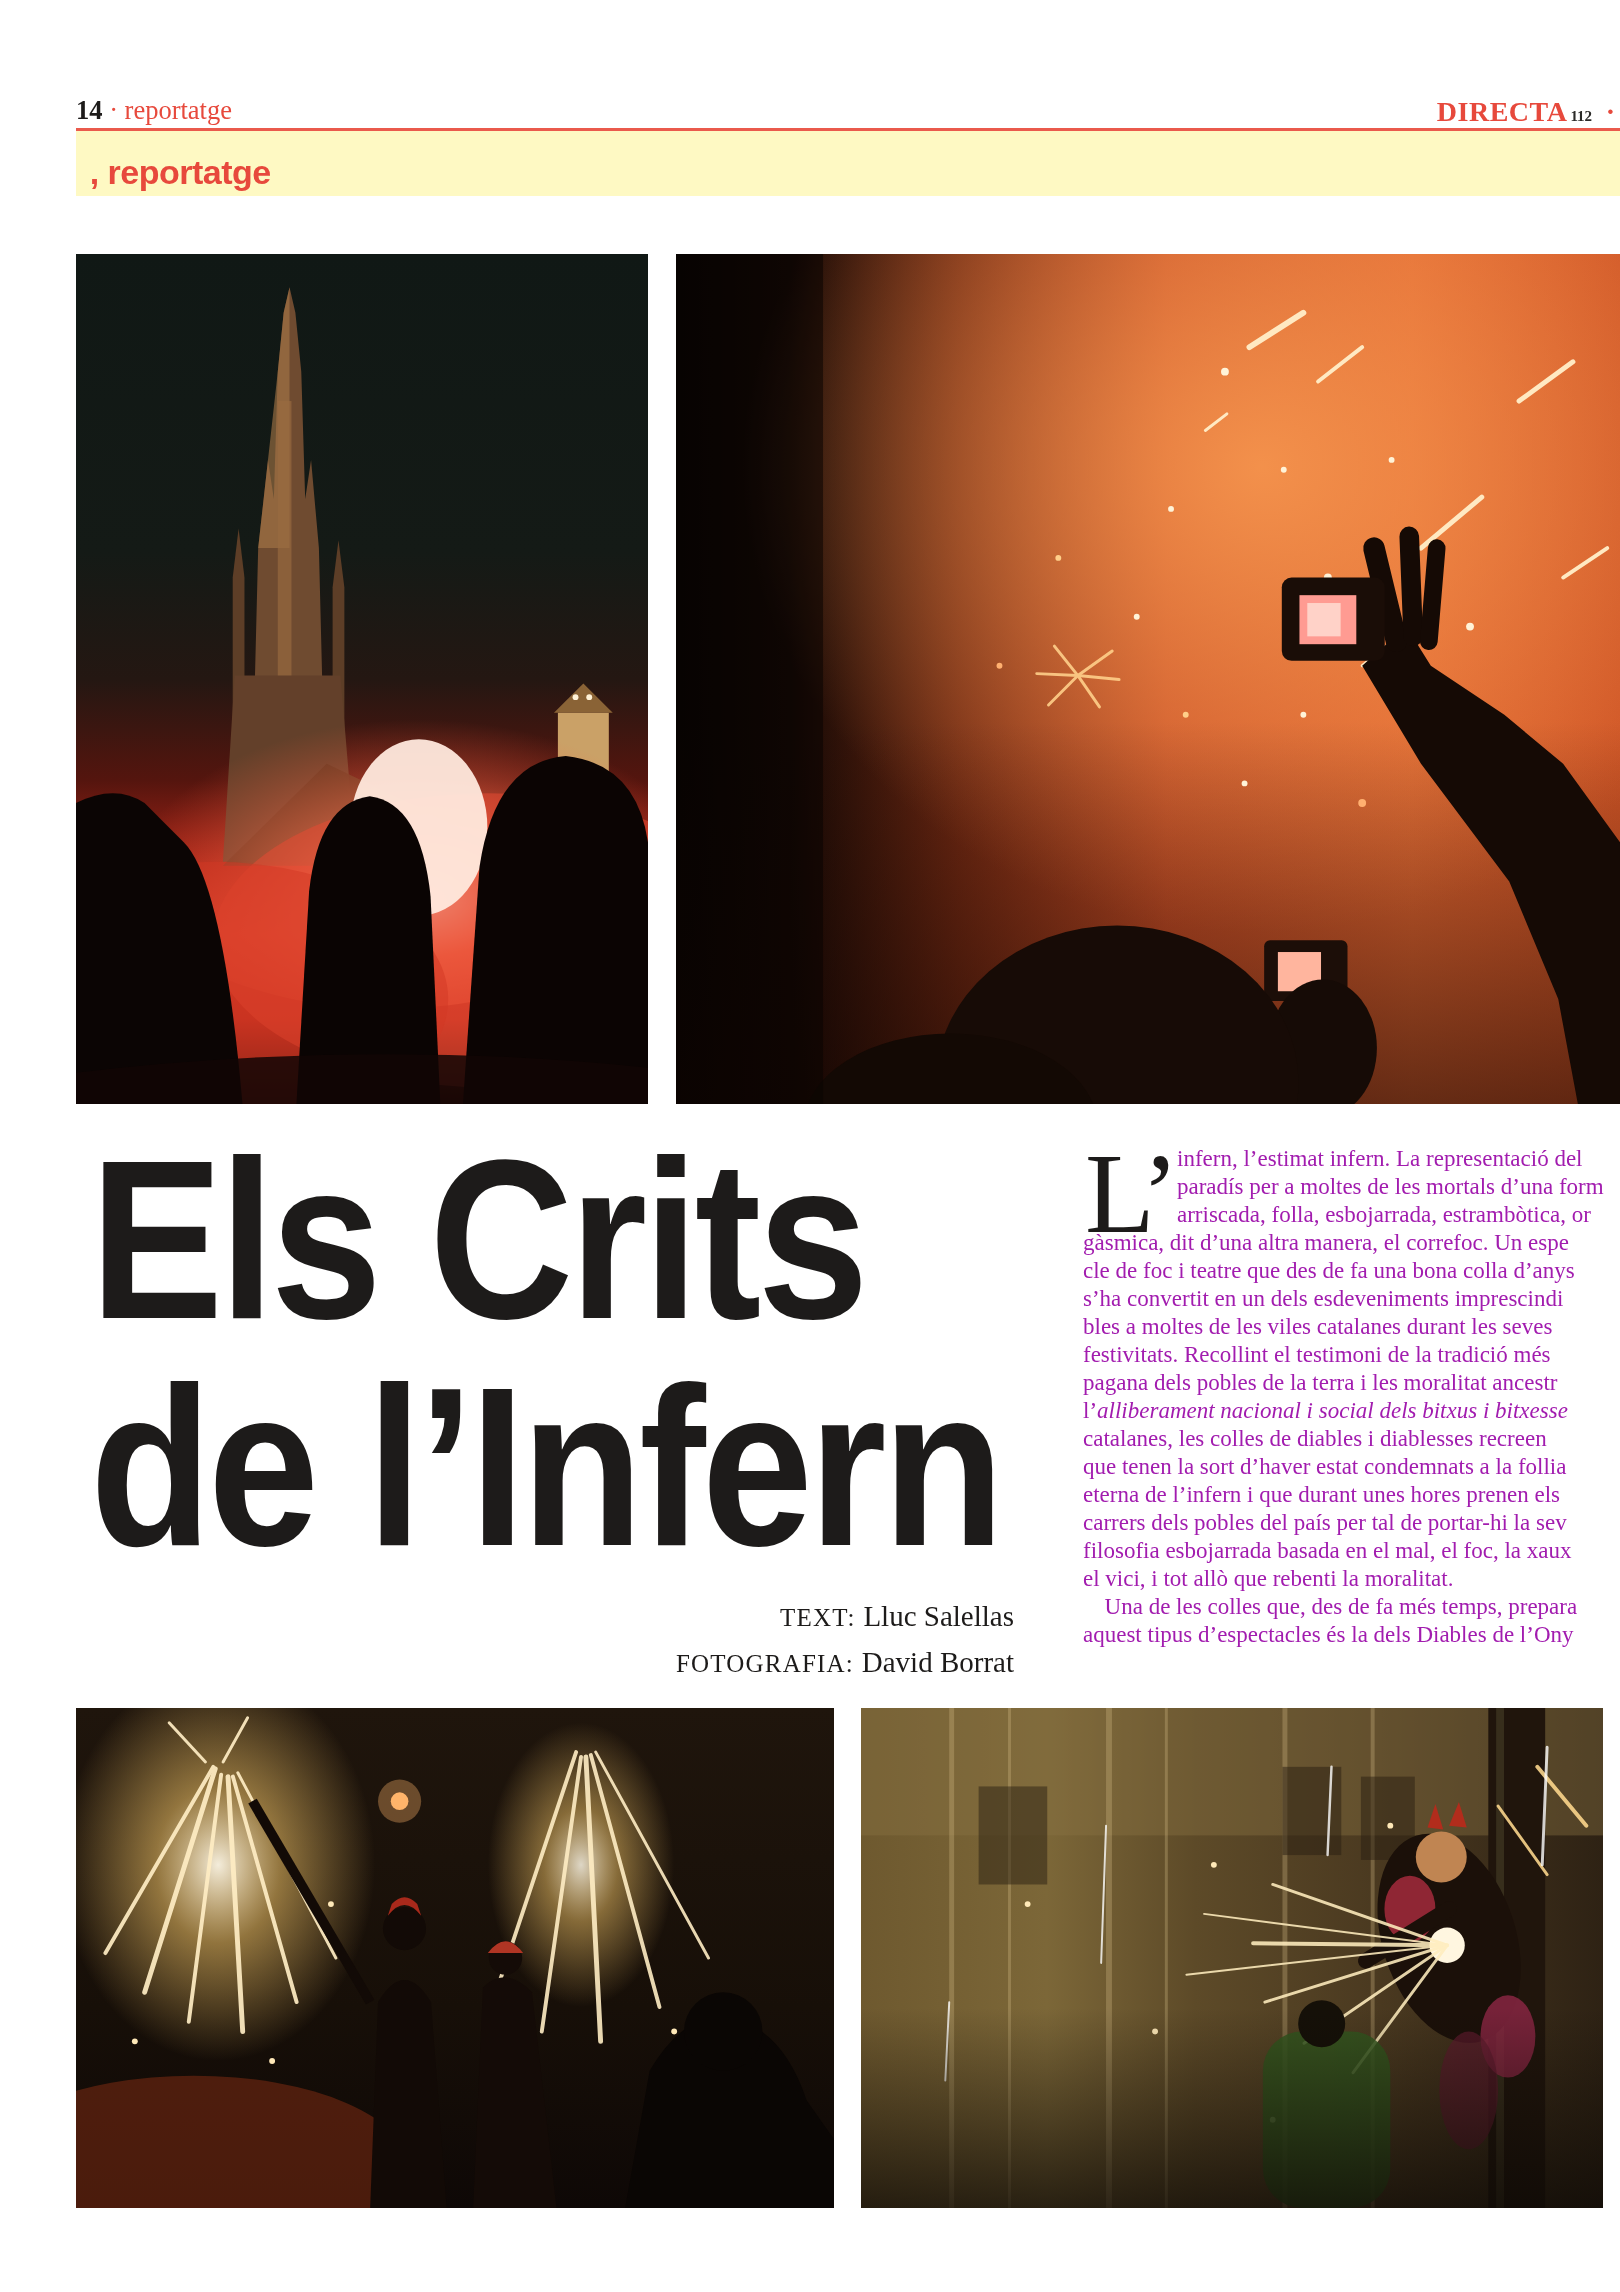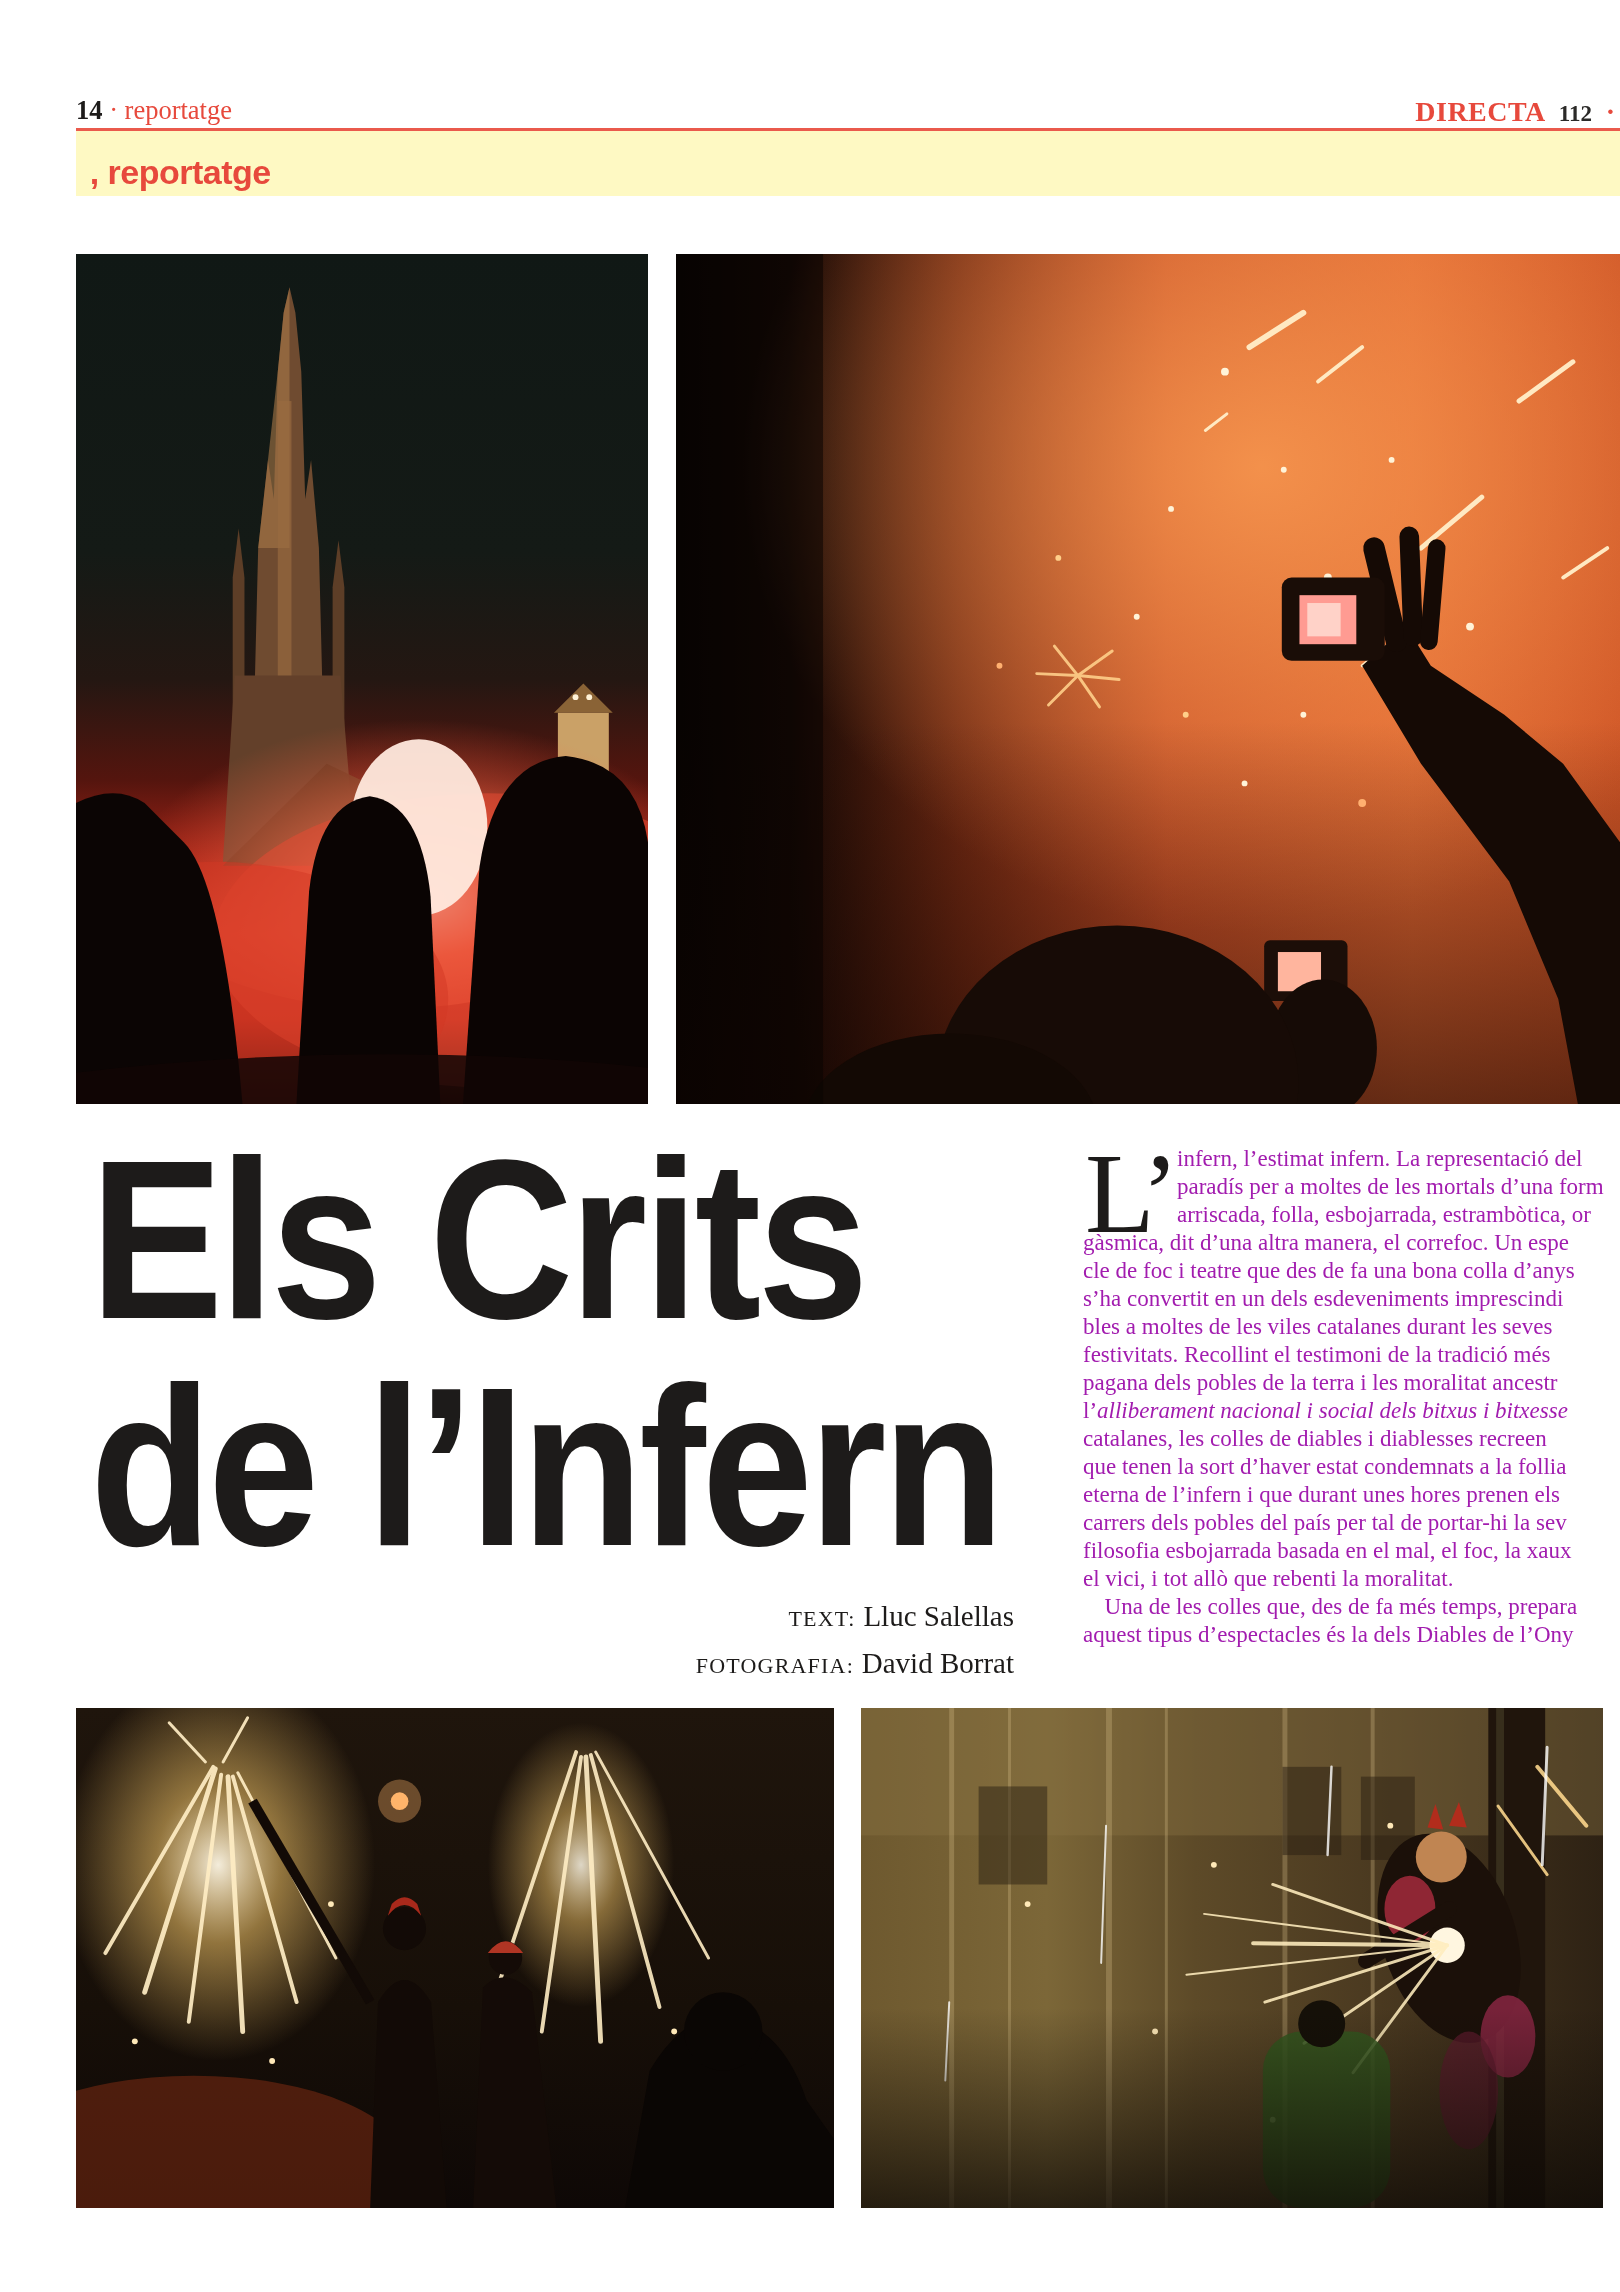--- a/index.html
+++ b/index.html
@@ -6,21 +6,21 @@
   .page{position:relative;width:1620px;height:2293px;background:#ffffff;overflow:hidden;
         font-family:"Liberation Serif",serif;}
 
   
   .header-left{position:absolute;left:76px;top:96px;font-size:26.5px;line-height:29px;
                color:#e7493c;white-space:nowrap;}
   .header-left .pagenum{color:#1d1b1a;font-weight:bold;}
   .header-right{position:absolute;right:4.9px;top:97px;font-size:28px;line-height:29px;
                 color:#e7493c;white-space:nowrap;}
   .header-right .mag{font-weight:bold;letter-spacing:0.5px;}
-  .header-right .issue{font-size:23px;color:#2b2a28;font-weight:bold;margin-left:13px;}
+  .header-right .issue{font-size:15px;color:#2b2a28;font-weight:bold;margin-left:3px;}
   .header-right .enddot{margin-left:13.7px;font-weight:bold;}
 
   .rule{position:absolute;left:76px;right:0;top:128px;height:2.9px;background:#ea5a4c;}
   .band{position:absolute;left:76px;right:0;top:131px;height:65px;background:#fef9c3;}
   .kicker{position:absolute;left:13.7px;top:21.6px;font-family:"Liberation Sans",sans-serif;
           font-weight:bold;font-size:34px;line-height:39px;color:#e7493c;letter-spacing:-0.5px;}
 
   
   .photo{position:absolute;overflow:hidden;background:#000;}
   .photo svg{display:block;width:100%;height:100%;}
@@ -33,21 +33,21 @@
   .headline-line{position:absolute;left:90px;font-family:"Liberation Sans",sans-serif;
                  font-weight:bold;font-size:227px;line-height:235px;color:#1d1b1a;white-space:nowrap;}
   #headline1{top:1122px;}
   #headline2{top:1349px;}
   .headline-line>span{display:inline-block;transform:scaleX(.88);transform-origin:0 50%;
                       letter-spacing:-.02em;}
 
   
   .credits{position:absolute;right:606px;top:1594px;width:549px;text-align:right;
            color:#1d1b1a;font-size:29px;line-height:45px;white-space:nowrap;}
-  .credits .lab{font-size:22px;letter-spacing:1.2px;}
+  .credits .lab{font-size:25px;letter-spacing:1.2px;}
   .credits .val{margin-left:7.8px;}
 
   
   .bodycol{position:absolute;left:1083px;top:1145px;width:537px;height:512px;overflow:hidden;
            color:#a21caf;font-size:23px;}
   .body-line{white-space:nowrap;height:28px;line-height:28px;overflow:hidden;}
   .body-line.drop{padding-left:94px;}
   .body-line.indent{padding-left:21.6px;}
   .it{font-style:italic;}
   .dropcap{position:absolute;left:1085px;top:1137px;font-size:114px;line-height:114px;

